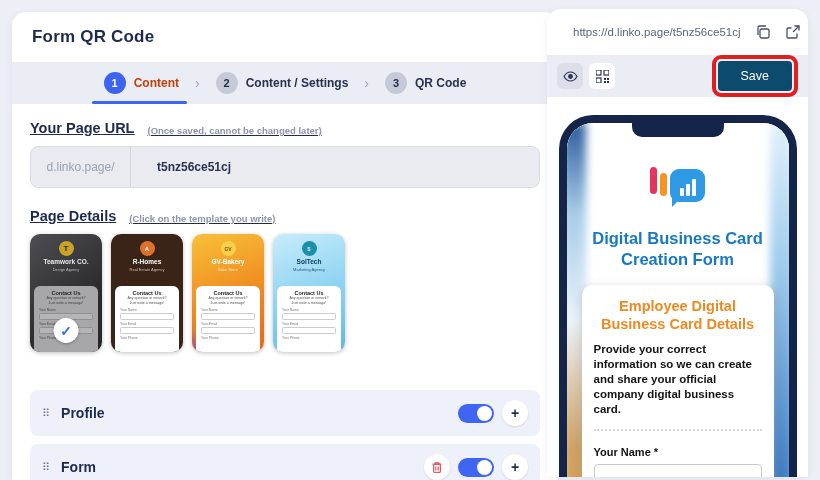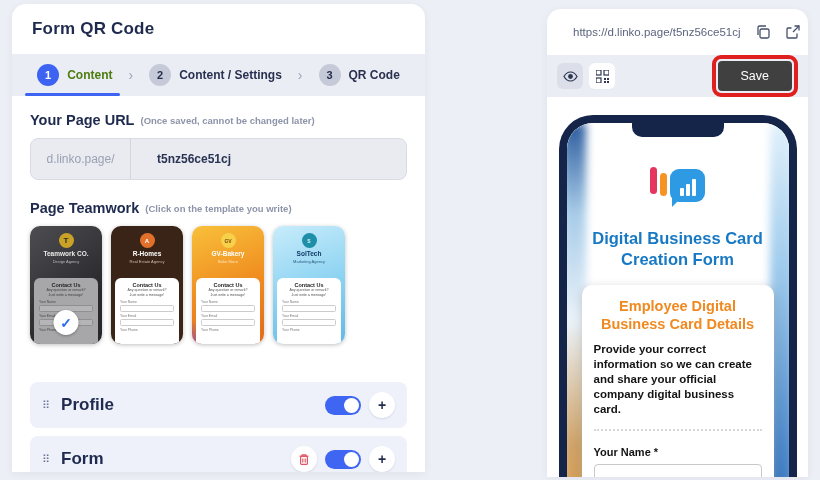--- a/index.html
+++ b/index.html
@@ -6,41 +6,41 @@
   html,body { width:820px; height:480px; }
   body {
     background:#edeff6;
     font-family:"Liberation Sans", sans-serif;
     position:relative;
     overflow:hidden;
     color:#1e2a4e;
   }
   .card { position:absolute; background:#fff; border-radius:14px 14px 0 0;
           box-shadow:0 2px 8px rgba(30,40,90,.06); overflow:hidden; }
-  .left-card  { left:12px; top:4px; width:413px; height:468px; }
+  .left-card  { left:12px; top:12px; width:546px; height:468px; }
   .right-card { left:547px; top:9px; width:261px; height:468px; display:flex; flex-direction:column; }
 
   
   .title-row { height:50px; display:flex; align-items:center; padding:0 20px; }
   .title-row h1 { font-size:17px; font-weight:bold; color:#1e2a4e; letter-spacing:.2px; }
 
   .stepper { height:42px; background:#ebedf4; display:flex; align-items:center;
              justify-content:center; gap:16px; }
   .step { display:flex; align-items:center; gap:8px; position:relative; cursor:pointer; }
   .step-num { width:22px; height:22px; border-radius:50%; background:#c6cad8; color:#242c49;
               font-size:11px; font-weight:bold; display:flex; align-items:center; justify-content:center; }
   .step-label { font-size:12px; font-weight:600; color:#2a3150; }
   .step.active .step-num { background:#3d63f2; color:#fff; }
-  .step.active .step-label { color:#4d7c0f; }
+  .step.active .step-label { color:#c2410c; }
   .step.active::after { content:""; position:absolute; left:-12px; right:-8px; bottom:-10px;
                         height:3px; background:#3d63f2; border-radius:2px; }
   .chev { color:#9aa3b8; font-size:14px; }
 
   .content { padding:16px 18px 0 18px; }
-  .sec-head { display:flex; align-items:center; gap:6px; }
+  .sec-head { display:flex; align-items:flex-end; gap:13px;text-decoration:underline; }
   .h-main { font-size:14.5px; font-weight:bold; color:#1e2a4e; }
   .h-note { font-size:9.5px; font-weight:bold; color:#8d94a9; }
 
   .url-box { display:flex; height:42px; background:#e9ebf1; border:1px solid #d8dbe4;
              border-radius:8px; margin:10px 0 20px; align-items:stretch; }
   .url-prefix { width:100px; display:flex; align-items:center; justify-content:center;
                 font-size:12px; color:#9aa1b3; border-right:1px solid #d3d6e0; }
   .url-value { display:flex; align-items:center; padding-left:26px; font-size:12px;
                font-weight:600; color:#2a3352; flex:1; }
 
@@ -85,21 +85,21 @@
 
   .t4 { background:linear-gradient(160deg,#c8ecfb 0%,#8fd4f2 50%,#5fb9e8 100%); }
   .t4 .tmpl-logo { background:#1e8fa8; color:#d8f4ff; font-size:5px; }
   .t4 .tmpl-name { color:#0d3b66; } .t4 .tmpl-sub { color:#2b5a80; }
 
   .row { height:46px; background:#eef0fa; border-radius:8px; display:flex; align-items:center;
          padding:0 12px; }
   .row-profile { margin-top:38px; }
   .row-form { margin-top:8px; }
   .drag { color:#6d7590; font-size:11px; letter-spacing:-1px; cursor:grab; }
-  .row-label { font-size:17px; font-weight:bold; color:#1e2a4e; margin-left:12px; }
+  .row-label { font-size:14px; font-weight:bold; color:#1e2a4e; margin-left:12px; }
   .spacer { flex:1; }
   .circle-btn { width:26px; height:26px; border-radius:50%; background:#fff; border:none;
                 color:#1e2a4e; font-size:14px; font-weight:bold; display:flex; align-items:center;
                 justify-content:center; cursor:pointer; box-shadow:0 1px 2px rgba(30,40,90,.12); }
   .toggle { width:36px; height:19px; border-radius:10px; background:#3f66f3; position:relative;
             margin:0 8px; cursor:pointer; display:inline-block; }
   .toggle .knob { position:absolute; top:2px; right:2px; width:15px; height:15px; background:#fff;
                   border-radius:50%; }
   .del-btn { width:26px; height:26px; border-radius:50%; background:#fff; border:none;
              display:flex; align-items:center; justify-content:center; cursor:pointer;
@@ -109,21 +109,21 @@
   .url-row { height:46px; display:flex; align-items:center; padding:0 16px 0 26px; gap:14px; }
   .live-url { flex:1; font-size:11.5px; color:#5b657e; white-space:nowrap; }
   .mini-icon { width:16px; height:16px; color:#454f6b; flex:0 0 auto; cursor:pointer; }
 
   .toolbar { height:42px; background:#ebedf4; display:flex; align-items:center; padding:0 10px; gap:6px; }
   .icon-btn { width:26px; height:26px; border-radius:6px; border:none; display:flex;
               align-items:center; justify-content:center; cursor:pointer; color:#2c3550; }
   .icon-btn.eye { background:#dcdfe9; }
   .icon-btn.qr { background:#fff; }
   .save-wrap { margin-left:auto; border:4px solid #e01f1f; border-radius:9px; padding:2px; }
-  .save-btn { background:#404040; color:#fff; border:none; border-radius:4px; font-size:12.5px;
+  .save-btn { background:#0c4a6e; color:#fff; border:none; border-radius:4px; font-size:12.5px;
               padding:8px 23px; cursor:pointer; font-family:inherit; }
 
   .preview { flex:1; position:relative; background:#fff; }
   .phone { position:absolute; left:50%; transform:translateX(-50%); top:18px; width:238px;
            height:420px; border:8px solid #152449; border-bottom:none;
            border-radius:34px 34px 0 0; background:#fff; overflow:hidden; }
   .notch { position:absolute; top:0; left:50%; transform:translateX(-50%); width:92px; height:14px;
            background:#152449; border-radius:0 0 10px 10px; z-index:3; }
   .screen { position:absolute; inset:0; background:#fff; }
   .side-l, .side-r { position:absolute; top:0; bottom:0; width:24px; filter:blur(4px); z-index:0; }
@@ -181,21 +181,21 @@
     <div class="sec-head">
       <span class="h-main">Your Page URL</span>
       <span class="h-note">(Once saved, cannot be changed later)</span>
     </div>
     <div class="url-box">
       <span class="url-prefix">d.linko.page/</span>
       <span class="url-value">t5nz56ce51cj</span>
     </div>
 
     <div class="sec-head">
-      <span class="h-main">Page Teamwork</span>
+      <span class="h-main">Page Details</span>
       <span class="h-note">(Click on the template you write)</span>
     </div>
 
     <div class="tmpl-row">
 
       <div class="tmpl t1">
         <div class="tmpl-head">
           <span class="tmpl-logo">T</span>
           <span class="tmpl-name">Teamwork CO.</span>
           <span class="tmpl-sub">Design Agency</span>

